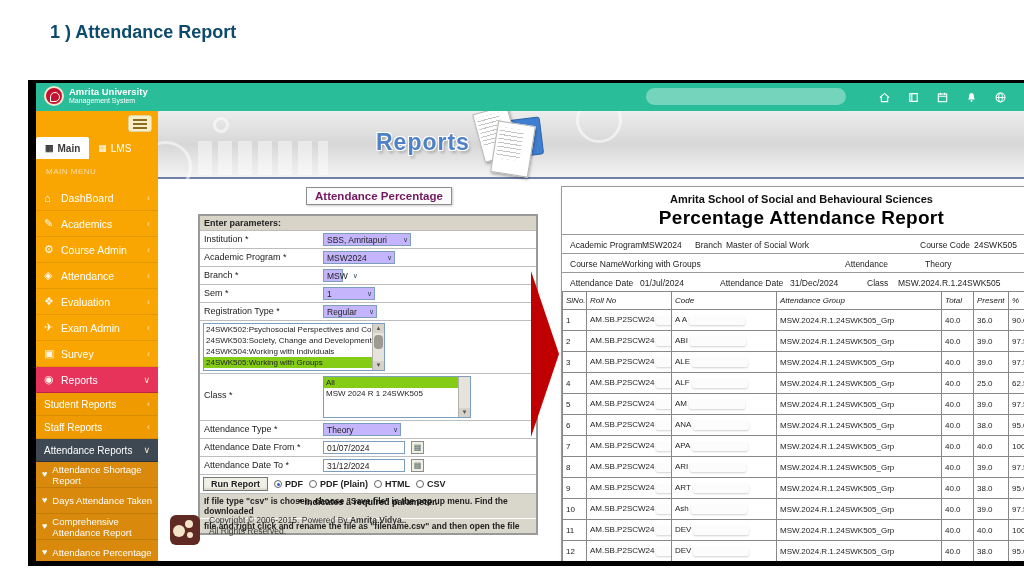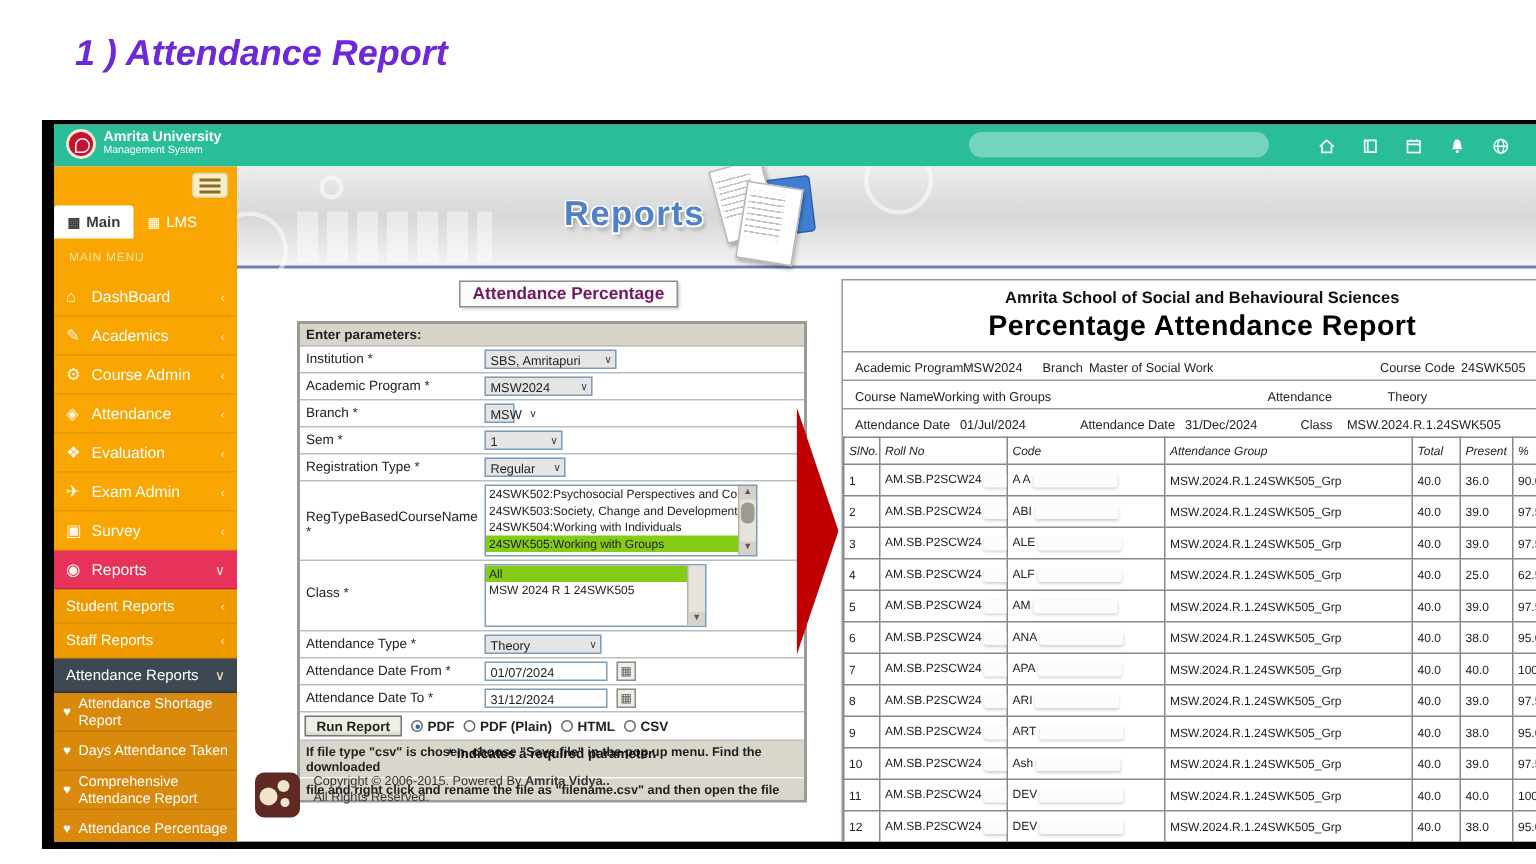--- a/index.html
+++ b/index.html
@@ -1,19 +1,19 @@
 <!DOCTYPE html>
 <html><head>
 <meta charset="utf-8">
 <style>
   html,body{margin:0;padding:0;}
   body{width:1024px;height:576px;position:relative;background:#fff;
        font-family:"Liberation Sans",sans-serif;overflow:hidden;}
 
-  .page-title{position:absolute;left:50px;top:22px;font-size:24px;font-weight:bold;color:#6d28d9;font-style:italic;}
+  .page-title{position:absolute;left:50px;top:22px;font-size:18px;font-weight:bold;color:#0c4a6e;}
 
   
   .app{position:absolute;left:0;top:80px;width:1024px;height:486px;box-sizing:border-box;
        border-left:8px solid #000;border-top:3px solid #000;border-right:4px solid #000;border-bottom:5px solid #000;
        background:#fff;overflow:hidden;margin-left:28px;}
 
   
   .appbar{position:absolute;left:0;top:0;right:0;height:28px;background:#2abd99;}
   .brand{position:absolute;left:8px;top:3px;display:flex;align-items:center;gap:5px;}
   .amrita-logo{width:20px;height:20px;border-radius:50%;background:#c41230;border:2px solid #f3e7cf;box-sizing:border-box;position:relative;}
@@ -73,21 +73,21 @@
   
   .form-title{position:absolute;left:148px;top:76px;border:1px solid #8e8e8e;background:#fbfbfb;
         box-shadow:1px 1px 2px #c9c9c9;padding:2px 8px;font-size:11.5px;font-weight:bold;color:#73185e;}
   .paramform{position:absolute;left:40px;top:103px;width:340px;border:2px solid #9a9a9a;background:#fff;
         font-size:9px;color:#222;box-sizing:border-box;}
   .frow{display:flex;border-bottom:1px solid #bdbdbd;align-items:flex-start;}
   .frow:last-child{border-bottom:none;}
   .flabel{width:120px;flex:0 0 120px;padding:3px 4px;box-sizing:border-box;}
   .fctrl{flex:1;padding:2px 3px;display:flex;align-items:center;}
   .sect-header{background:#d8d4c8;font-weight:bold;padding:2px 4px;border-bottom:1px solid #bdbdbd;}
-  .sel{display:inline-flex;align-items:center;border:1px solid #7b9ebd;background:#e5e5e5;height:13px;
+  .sel{display:inline-flex;align-items:center;border:1px solid #7b9ebd;background:#c4b5fd;height:13px;
        font-size:8.5px;padding:0 2px 0 3px;box-sizing:border-box;}
   .sel .dd{margin-left:auto;padding-left:5px;font-size:7px;color:#345;}
   .listbox{position:relative;border:1px solid #7b9ebd;background:#fff;width:182px;box-sizing:border-box;padding-right:12px;overflow:hidden;}
   .lopt{font-size:8px;line-height:11px;padding:0 2px;white-space:nowrap;overflow:hidden;}
   .lopt.sel-opt{background:#84cc16;}
   .sbar{position:absolute;right:0;top:0;bottom:0;width:11px;background:#e6e3dc;border-left:1px solid #b3b0a8;}
   .sbar .sa{position:absolute;left:0;right:0;height:9px;background:#d6d2c8;color:#555;font-size:6px;text-align:center;line-height:9px;}
   .sbar .sa.up{top:0;} .sbar .sa.dn{bottom:0;}
   .sbar .thumb{position:absolute;left:1px;right:1px;top:11px;height:14px;background:#9d9a92;border-radius:4px;}
   .txt{display:inline-flex;align-items:center;border:1px solid #7b9ebd;background:#fff;height:13px;width:82px;
@@ -353,21 +353,20 @@
         <div class="flabel">Registration Type *</div>
         <div class="fctrl">
             <span class="sel" style="width:54px">
               <span>Regular</span>
               <span class="dd">∨</span>
             </span>
           </div>
       </div>
 
       <div class="frow">
-        <div class="flabel" style="padding-top:18px">RegTypeBasedCourseName *</div>
         <div class="fctrl">
           <div class="listbox" style="height:48px">
             <div class="lopt">24SWK502:Psychosocial Perspectives and Counselling</div>
             <div class="lopt">24SWK503:Society, Change and Development</div>
             <div class="lopt">24SWK504:Working with Individuals</div>
             <div class="lopt sel-opt">24SWK505:Working with Groups</div>
             <div class="sbar">
               <div class="sa up">▲</div>
               <div class="thumb"></div>
               <div class="sa dn">▼</div>

